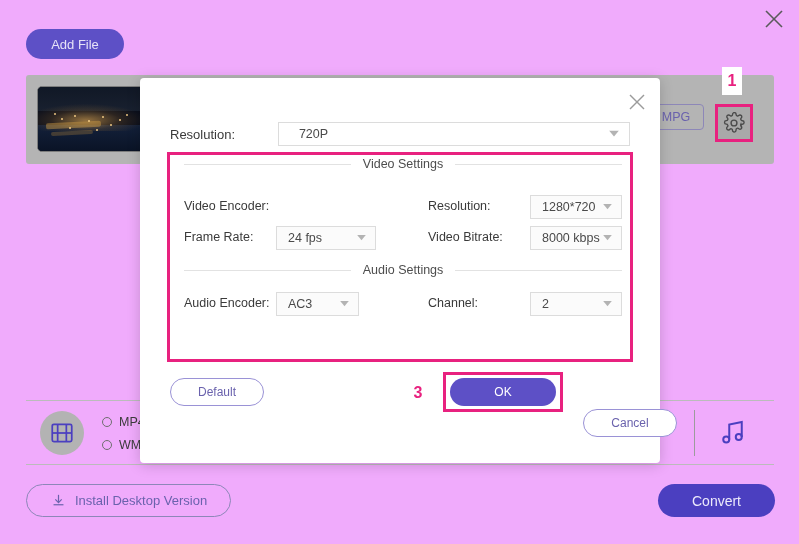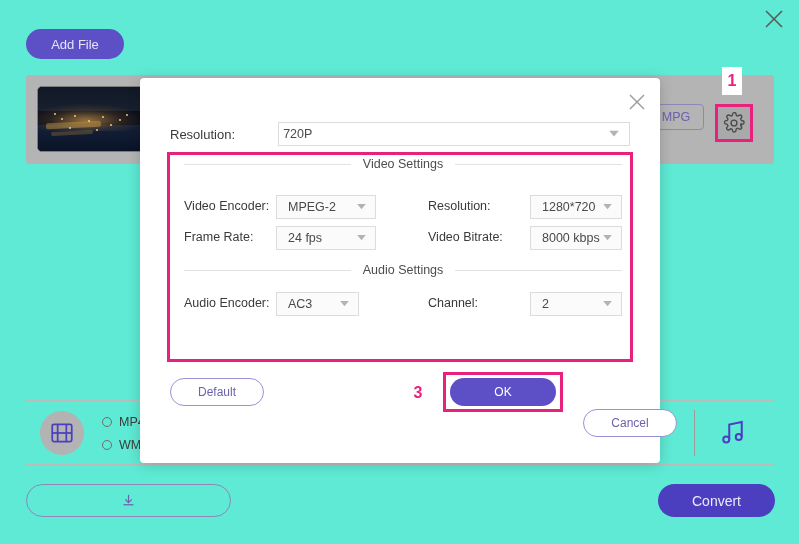--- a/index.html
+++ b/index.html
@@ -5,21 +5,21 @@
   * { box-sizing: border-box; }
   html, body {
     margin: 0; padding: 0;
     width: 799px; height: 544px;
     overflow: hidden;
     font-family: "Liberation Sans", sans-serif;
   }
   #app {
     position: relative;
     width: 799px; height: 544px;
-    background: #5eead4;
+    background: #f0abfc;
   }
 
   
   .bg-layer { position:absolute; inset:0; }
 
   .win-close {
     position:absolute; top:4px; right:10px;
     width:30px; height:30px;
     cursor:pointer;
   }
@@ -168,21 +168,21 @@
     width:460px; height:24px;
     display:flex; align-items:center;
   }
   .res-label { font-size:13px; color:#3a3a3a; width:78px; }
   .res-select {
     position:relative;
     width:380px; height:24px;
     border:1px solid #dcdcdc;
     background:#fff;
     display:flex; align-items:center;
-    padding-left:4px;
+    padding-left:20px;
     font-size:12.5px; color:#4a4a4a;
     cursor:pointer;
     margin-left:36px;
   }
   .res-select .caret {
     position:absolute; right:10px; top:50%; transform:translateY(-50%);
   }
 
   .pink-box {
     position:absolute;
@@ -339,20 +339,21 @@
     </div>
 
     <div class="trk-text">k</div>
 
     <div class="install-btn">
       <svg width="17" height="17" viewBox="0 0 24 24" fill="none" stroke="#6a62ad" stroke-width="1.7">
         <path d="M12 4v10"></path>
           <path d="M7.5 10.5 12 15l4.5-4.5"></path>
           <path d="M5 18h14"></path>
       </svg>
+      <span>Install Desktop Version</span>
     </div>
 
     <div class="convert-btn">
       <span>Convert</span>
     </div>
   </div>
 
   <div class="dialog">
 
     <div class="dlg-close">
@@ -379,26 +380,20 @@
     <div class="pink-box">
 
       <div class="sec-head" style="top:2px;">
         <div class="line"></div>
         <div class="txt">Video Settings</div>
         <div class="line"></div>
       </div>
 
       <div class="grid-row" style="top:40px;">
         <span class="cell-label" style="left:14px;">Video Encoder:</span>
-        <div class="cell-sel" style="left:106px;width:100px;">
-          <span>MPEG-2</span>
-          <svg class="caret" width="9" height="6" viewBox="0 0 10 7">
-            <path d="M0 0 L10 0 L5 6 Z" fill="#b3b3b3"></path>
-          </svg>
-        </div>
         <span class="cell-label" style="left:258px;">Resolution:</span>
         <div class="cell-sel" style="left:360px;width:92px;">
           <span>1280*720</span>
           <svg class="caret" width="9" height="6" viewBox="0 0 10 7">
             <path d="M0 0 L10 0 L5 6 Z" fill="#b3b3b3"></path>
           </svg>
         </div>
       </div>
 
       <div class="grid-row" style="top:71px;">

